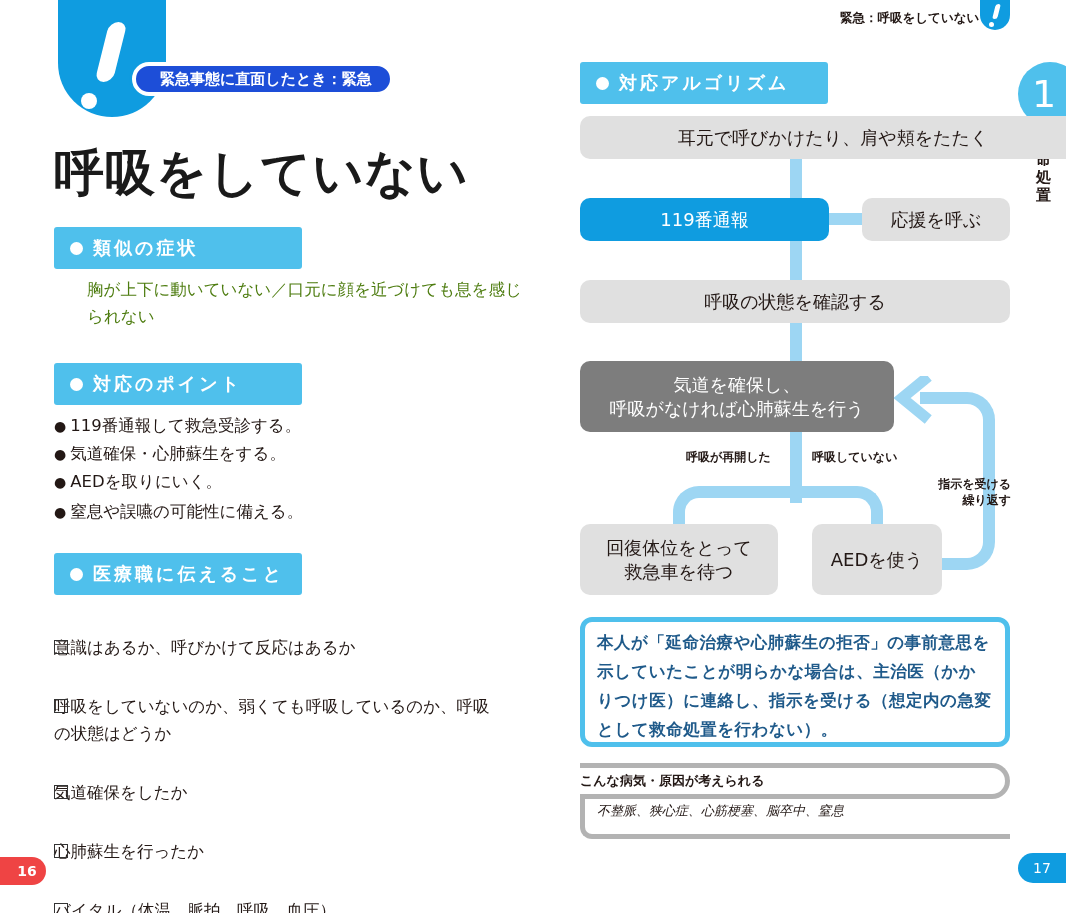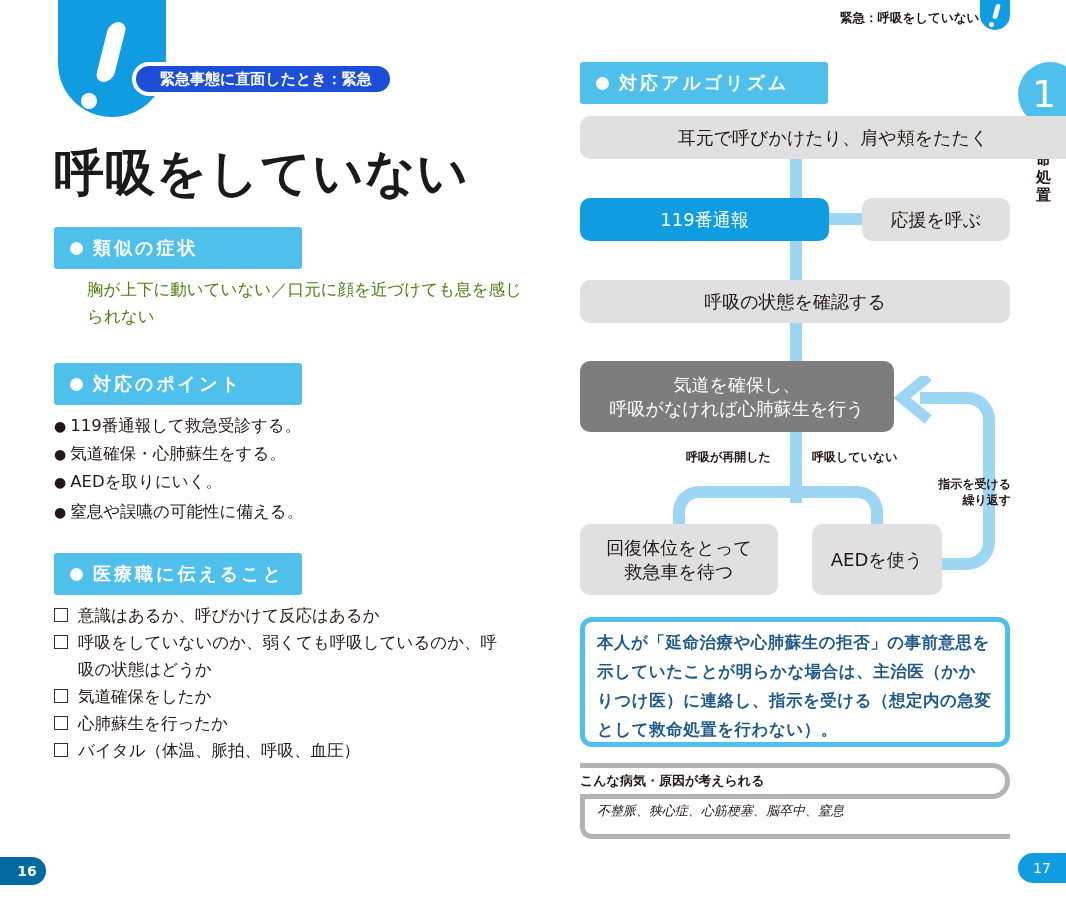--- a/index.html
+++ b/index.html
@@ -19,24 +19,24 @@
   .page-title { left: 54px; top: 140px; font-size: 50px; font-weight: bold; letter-spacing: 1px; color:#1a1a1a; }
 
   .sec-head { height: 42px; width: 248px; background: #4fc0ec; border-radius: 3px; color: #fff;
               font-weight: bold; font-size: 18px; letter-spacing: 3px; line-height: 42px; padding-left: 16px; }
   .sec-head .dot { display:inline-block; width: 13px; height: 13px; border-radius: 50%; background:#fff;
               margin-right: 10px; vertical-align: -1px; }
 
   .body-text { font-size: 16.5px; line-height: 27px; color: #4d7c0f; margin-left: 33px; }
   .bullet-list li { list-style: none; font-size: 16.5px; line-height: 27px; }
   .bullet-list li::before { content: "●"; margin-right: 4px; font-size: 14px; }
-  .check-list li { list-style: none; font-size: 16.5px; line-height: 27px; padding-left: 24px; position: relative; }
+  .check-list li { list-style: none; font-size: 16.5px; line-height: 27px; position: relative; margin-top: 32px; }
   .check-list .box { position:absolute; left: 0; top: 6px; width: 14px; height: 14px; border: 1.5px solid #333; }
 
-  .page-num-l { left: 0; top: 857px; width: 46px; height: 28px; background: #0369a1; border-radius: 0 14px 14px 0;
+  .page-num-l { left: 0; top: 857px; width: 46px; height: 28px; background: #ef4444; border-radius: 0 14px 14px 0;
                 color:#fff; font-size: 14px; font-weight:bold; text-align:center; line-height: 28px; padding-left: 8px;}
   .page-num-r { left: 1018px; top: 853px; width: 48px; height: 30px; background: #0f9ce0; border-radius: 15px 0 0 15px;
                 color:#fff; font-size: 14px; font-weight:normal; text-align:center; line-height: 30px; }
 
   
   .running-head { left: 840px; top: 10px; font-size: 12.5px; font-weight: bold; color:#231815; }
   .small-tab { left: 980px; top: 0; width: 30px; height: 30px; background:#0f9ce0; border-radius: 0 0 15px 15px; }
   .small-tab .excl-bar { position:absolute; left: 14px; top: 4px; width: 5px; height: 15px; background:#fff; border-radius:3px; transform: skewX(-14deg);}
   .small-tab .excl-dot { position:absolute; left: 9px; top: 22px; width: 5px; height: 5px; background:#fff; border-radius:50%; }
   .chapter-circle { left: 1018px; top: 62px; width: 64px; height: 64px; border-radius: 50%; background:#4fc0ec;

